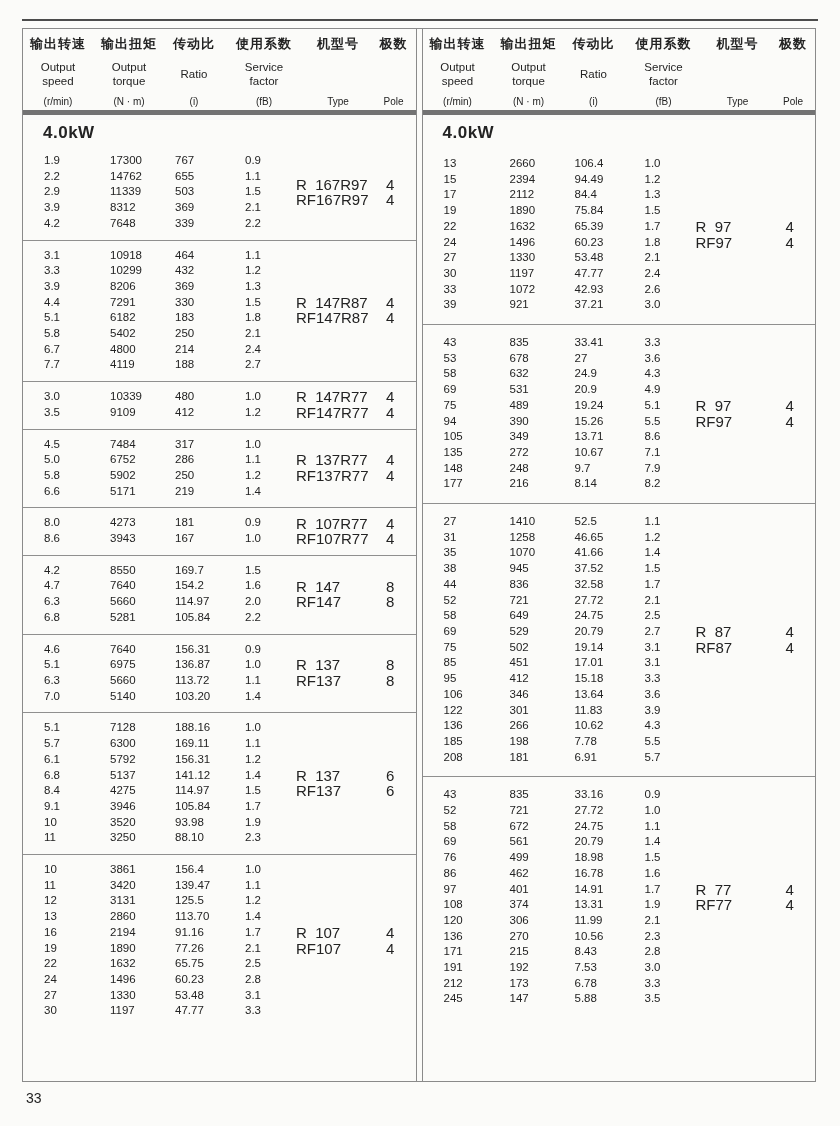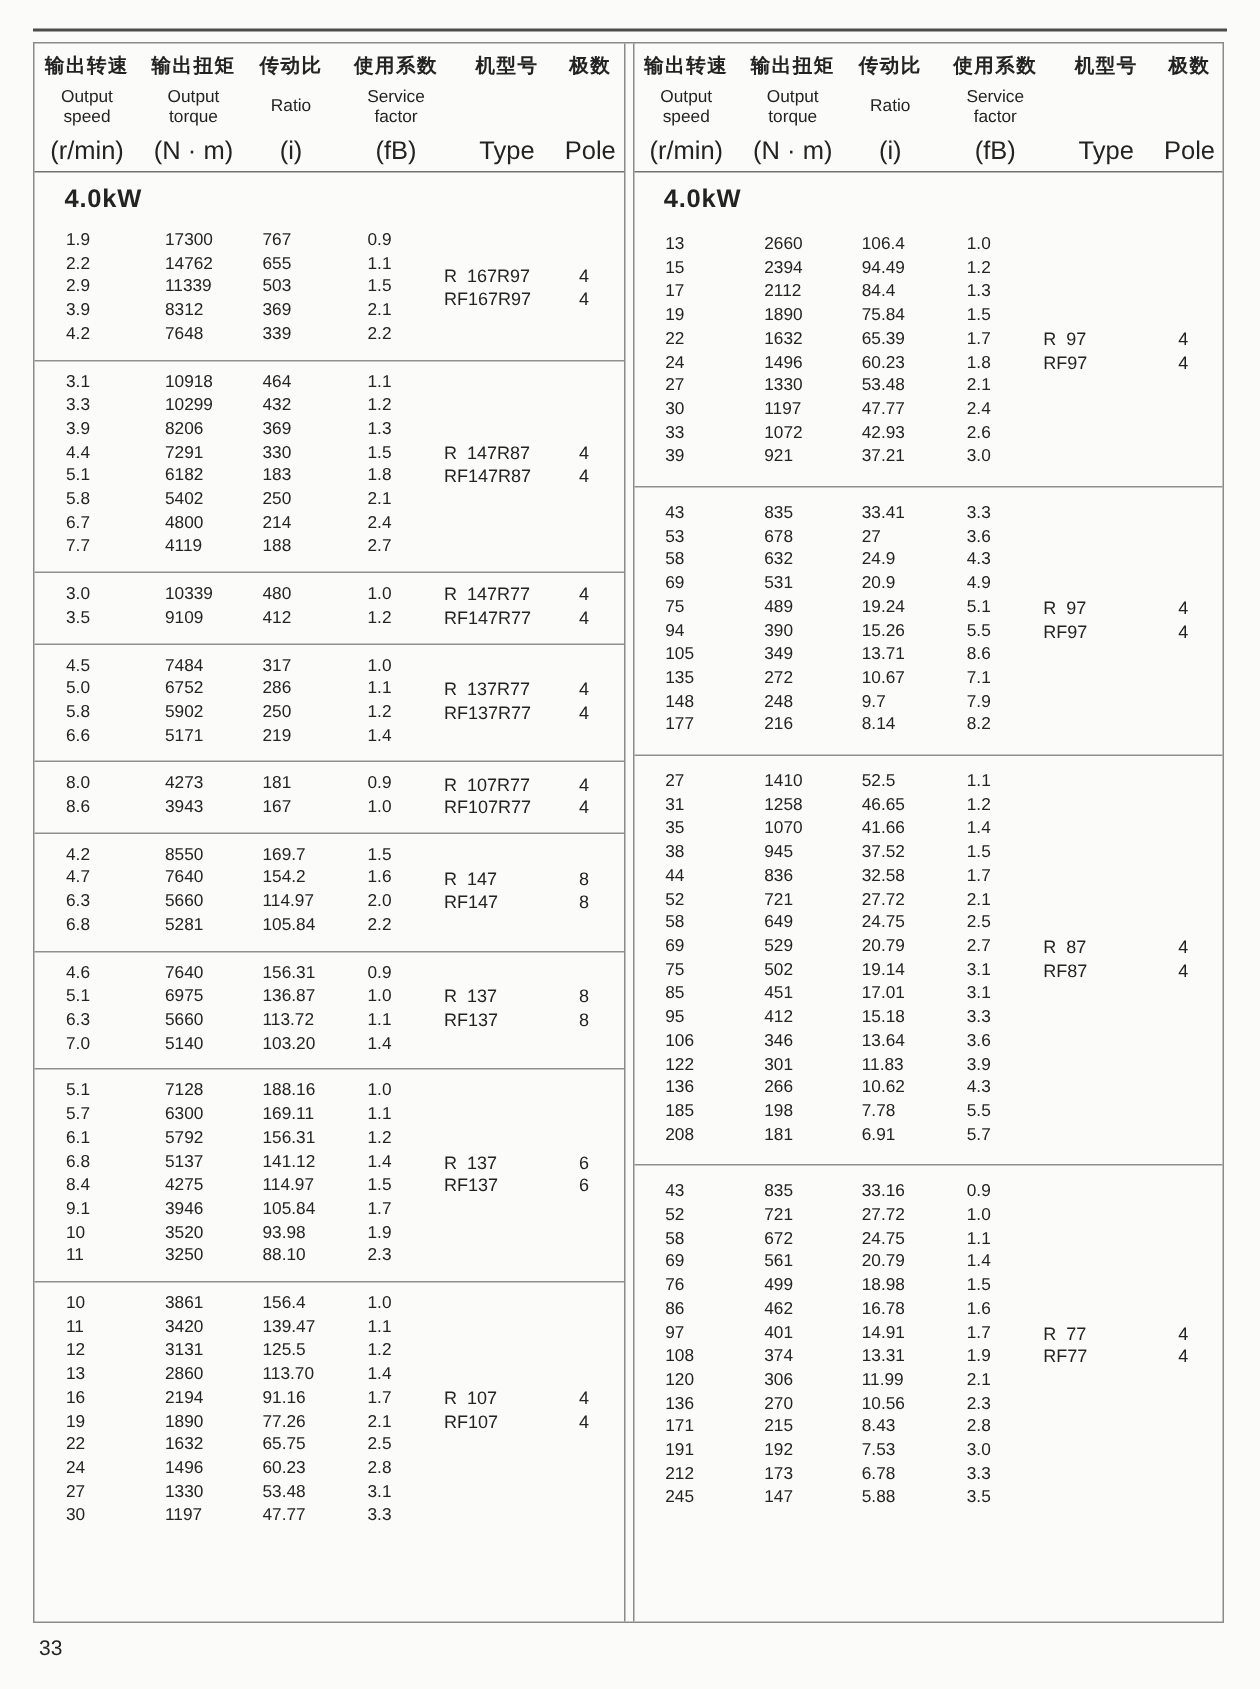--- a/index.html
+++ b/index.html
@@ -27,31 +27,31 @@
   }
   .half { flex:1 1 0; min-width:0; display:flex; flex-direction:column; }
   .mid-divider {
     width:5px; flex:0 0 5px;
     border-left:1px solid #8a8a8a;
     border-right:1px solid #8a8a8a;
   }
   
   .thead {
     height:86px; flex:0 0 86px;
-    border-bottom:1px solid #737373;
+    border-bottom:5px solid #737373;
     display:grid;
     grid-template-columns:70px 72px 58px 82px 66px 45px;
     padding:6px 0 3px 0;
     box-sizing:border-box;
   }
   .hcol { display:flex; flex-direction:column; overflow:visible; }
   .hzh  { font-size:13px; font-weight:600; text-align:center; white-space:nowrap; letter-spacing:1px; }
   .hen  { flex:1; display:flex; flex-direction:column; justify-content:center;
           font-size:11.5px; line-height:13.5px; text-align:center; }
-  .hunit{ font-size:17px; text-align:center; white-space:nowrap; }
+  .hunit{ font-size:10px; text-align:center; white-space:nowrap; }
   
   .tbody { flex:1; display:flex; flex-direction:column; }
   .kw {
     font-size:17px; font-weight:700;
     margin:8px 0 3px 20px; letter-spacing:.5px;
   }
   .block {
     display:flex;
     padding:7px 0 8px 0;
     border-bottom:1px solid #8f8f8f;
@@ -63,21 +63,21 @@
     display:grid;
     grid-template-columns:66px 65px 70px 51px;
     padding-left:21px;
     font-size:11.5px; line-height:15.7px;
   }
   .cell { white-space:nowrap; }
   .typecol {
     flex:1; display:flex; flex-direction:column; justify-content:center;
     padding-right:2px;
   }
-  .typerow { display:flex; font-size:12px; line-height:15.5px; }
+  .typerow { display:flex; font-size:15px; line-height:15.5px; }
   .tlabel { white-space:pre; width:90px; }
   .tpole  { width:20px; }
   
   .watermark {
     position:absolute; left:303px; top:524px;
     width:300px; height:110px;
     pointer-events:none;
     opacity:.8;
   }
   .wm-logo { position:absolute; left:6px; top:6px; }

